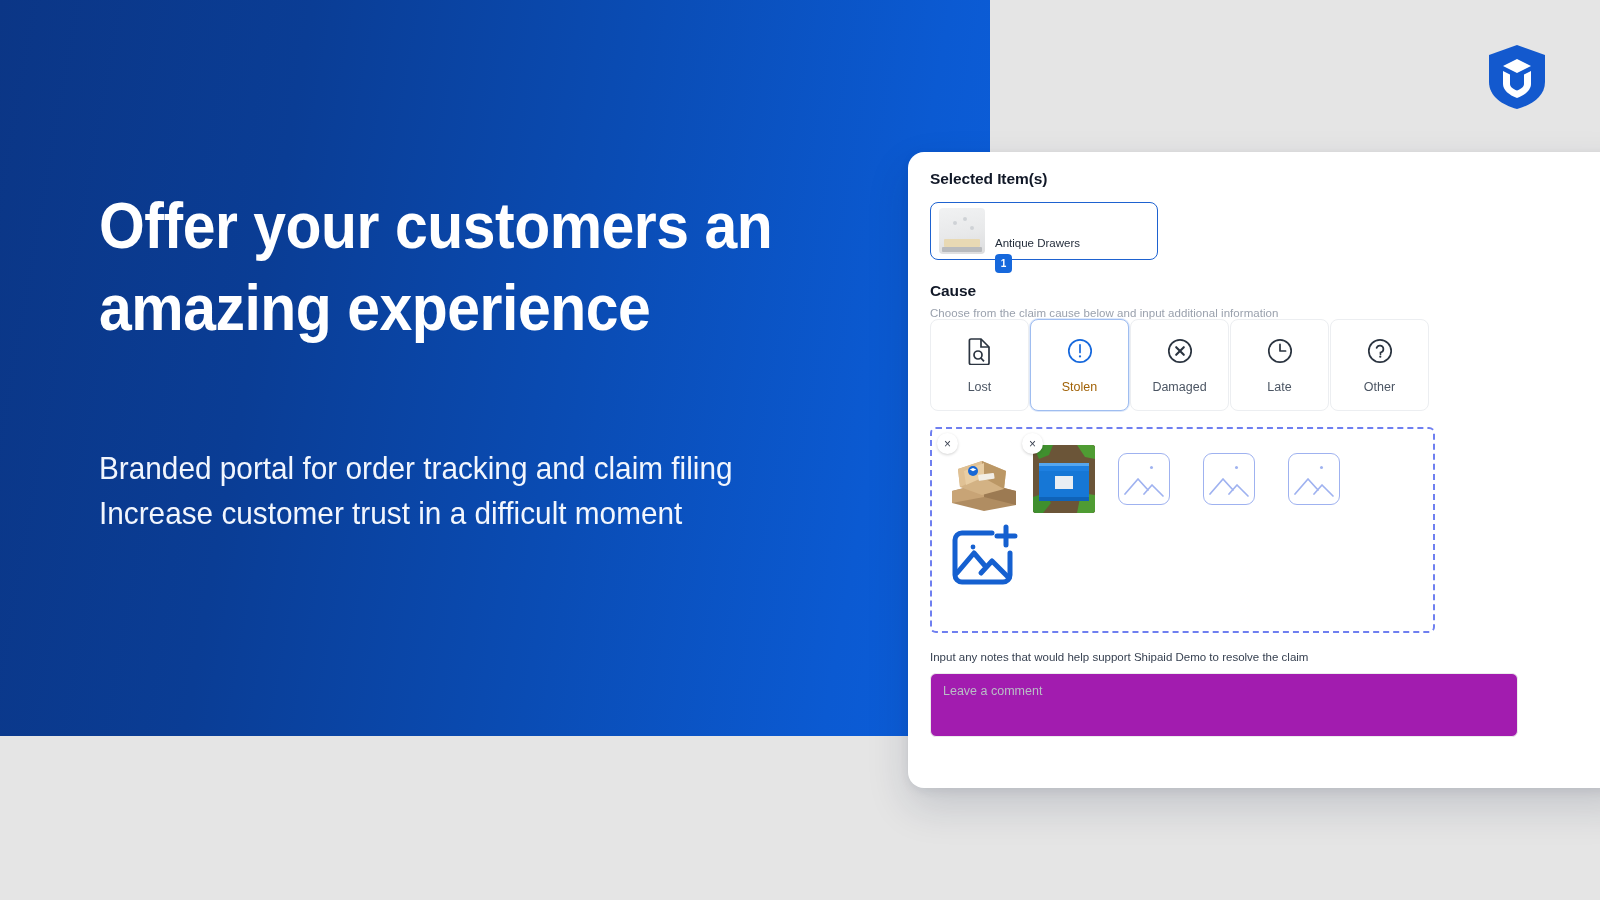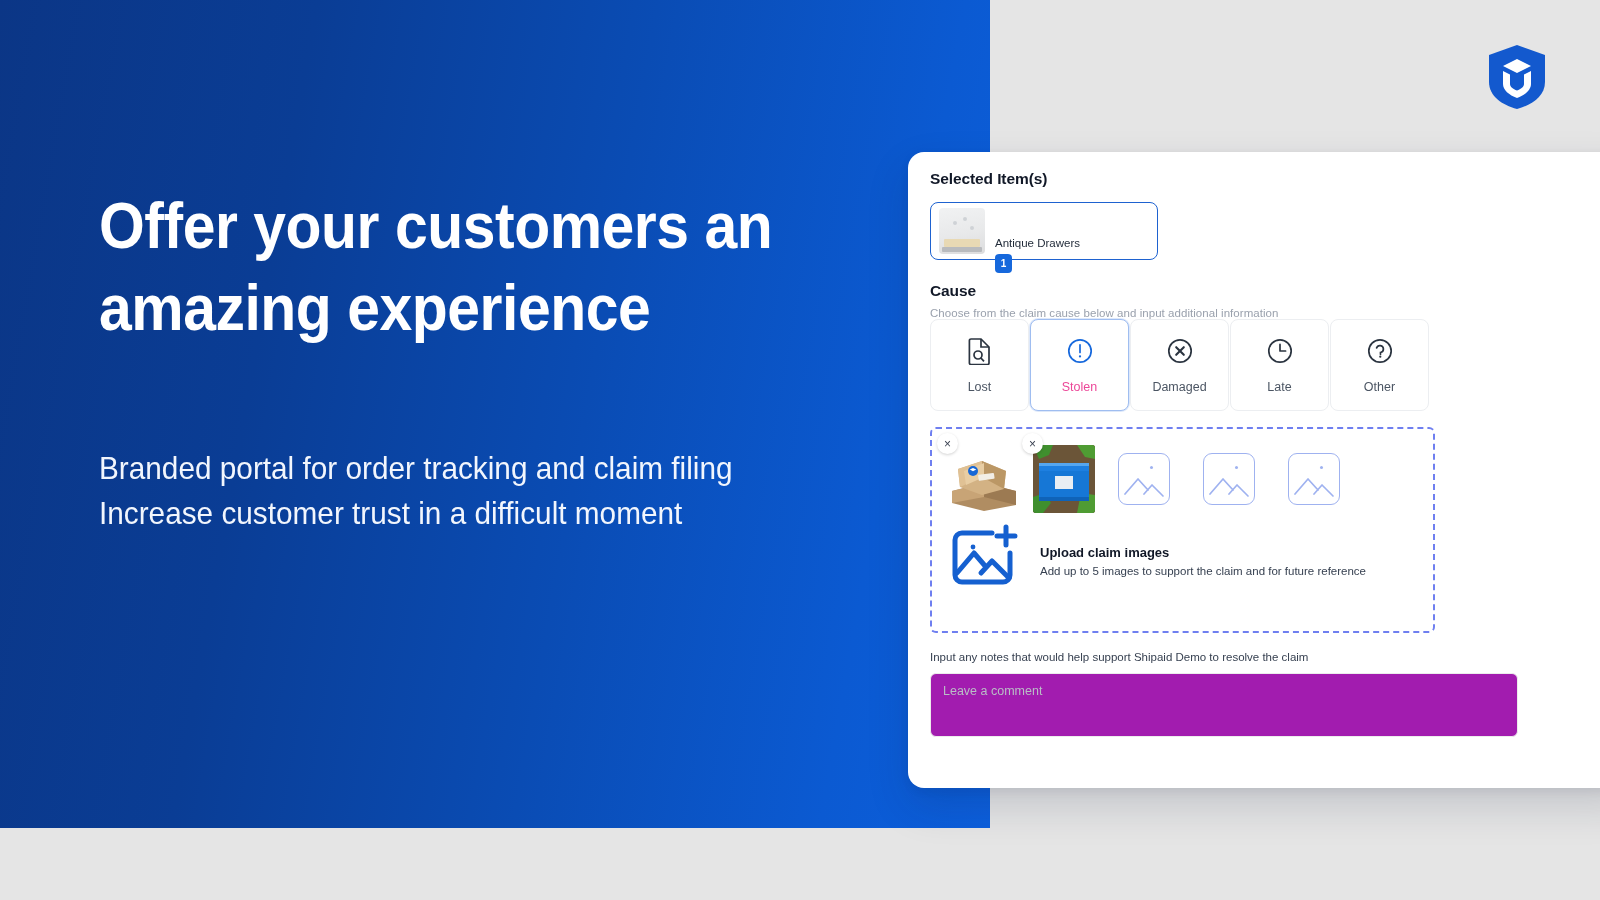--- a/index.html
+++ b/index.html
@@ -6,21 +6,21 @@
   html, body {
     width: 1600px; height: 900px;
     overflow: hidden;
     font-family: "Liberation Sans", sans-serif;
     background: #e4e4e4;
   }
   .stage { position: relative; width: 1600px; height: 900px; background: #e5e5e5; }
 
   
   .hero {
-    position: absolute; left: 0; top: 0; width: 990px; height: 828px;
+    position: absolute; left: 0; top: 0; width: 990px; height: 736px;
     background: linear-gradient(100deg, #0b3686 0%, #0a3d95 28%, #0a4cb4 58%, #0b5ad2 85%, #0c5fdd 100%);
     overflow: hidden;
   }
   .hero-headline {
     position: absolute; left: 99px; top: 186px; width: 760px;
     color: #ffffff;
     font-size: 64px; line-height: 1.28;
     font-weight: 700; letter-spacing: -0.5px;
     transform: scaleX(0.92); transform-origin: left top;
   }
@@ -91,21 +91,21 @@
     width: 99px; height: 92px; border-radius: 8px;
     border: 1px solid #eceef1; background: #fff;
     display: flex; flex-direction: column; align-items: center; justify-content: center;
     gap: 11px;
   }
   .cause-card.selected {
     border: 1.4px solid #9fbdf0;
     box-shadow: 0 0 0 1px rgba(159,189,240,0.35);
   }
   .cause-label { font-size: 12.5px; color: #4b5563; }
-  .cause-card.selected .cause-label { color: #ec4899; }
+  .cause-card.selected .cause-label { color: #a16207; }
 
   
   .upload-zone {
     position: relative; margin-top: 16px;
     width: 505px; height: 206px;
     border: 2.2px dashed #6f7ff0; border-radius: 6px;
     padding: 14px 0 0 16px;
   }
   .thumb-row { display: flex; align-items: flex-start; gap: 10px; height: 70px; }
   .up-thumb { position: relative; width: 75px; height: 70px; flex: 0 0 auto; }
@@ -321,24 +321,20 @@
 
         <div class="upload-cta">
           <span>
             <svg width="76" height="68" viewBox="0 0 76 68" fill="none" stroke="#1560d0" stroke-width="5" stroke-linecap="round" stroke-linejoin="round">
               <path d="M62 30 v22 a7 7 0 0 1 -7 7 H14 a7 7 0 0 1 -7 -7 V17 a7 7 0 0 1 7 -7 h30"></path>
               <path d="M58 4 v18 M49 13 h18"></path>
               <path d="M9 50 L26 30 L38 44 M33 50 L44 38 L61 55"></path>
               <circle cx="25" cy="24" r="2.4" fill="#1560d0" stroke="none"></circle>
             </svg>
           </span>
-          <div class="cta-texts">
-            <div class="cta-title">Upload claim images</div>
-            <div class="cta-sub">Add up to 5 images to support the claim and for future reference</div>
-          </div>
         </div>
       </div>
 
       <div class="notes-wrap">
         <div class="notes-hint">Input any notes that would help support Shipaid Demo to resolve the claim</div>
         <textarea class="notes-input" placeholder="Leave a comment" style=""></textarea>
       </div>
 
     </div>
   </div>

